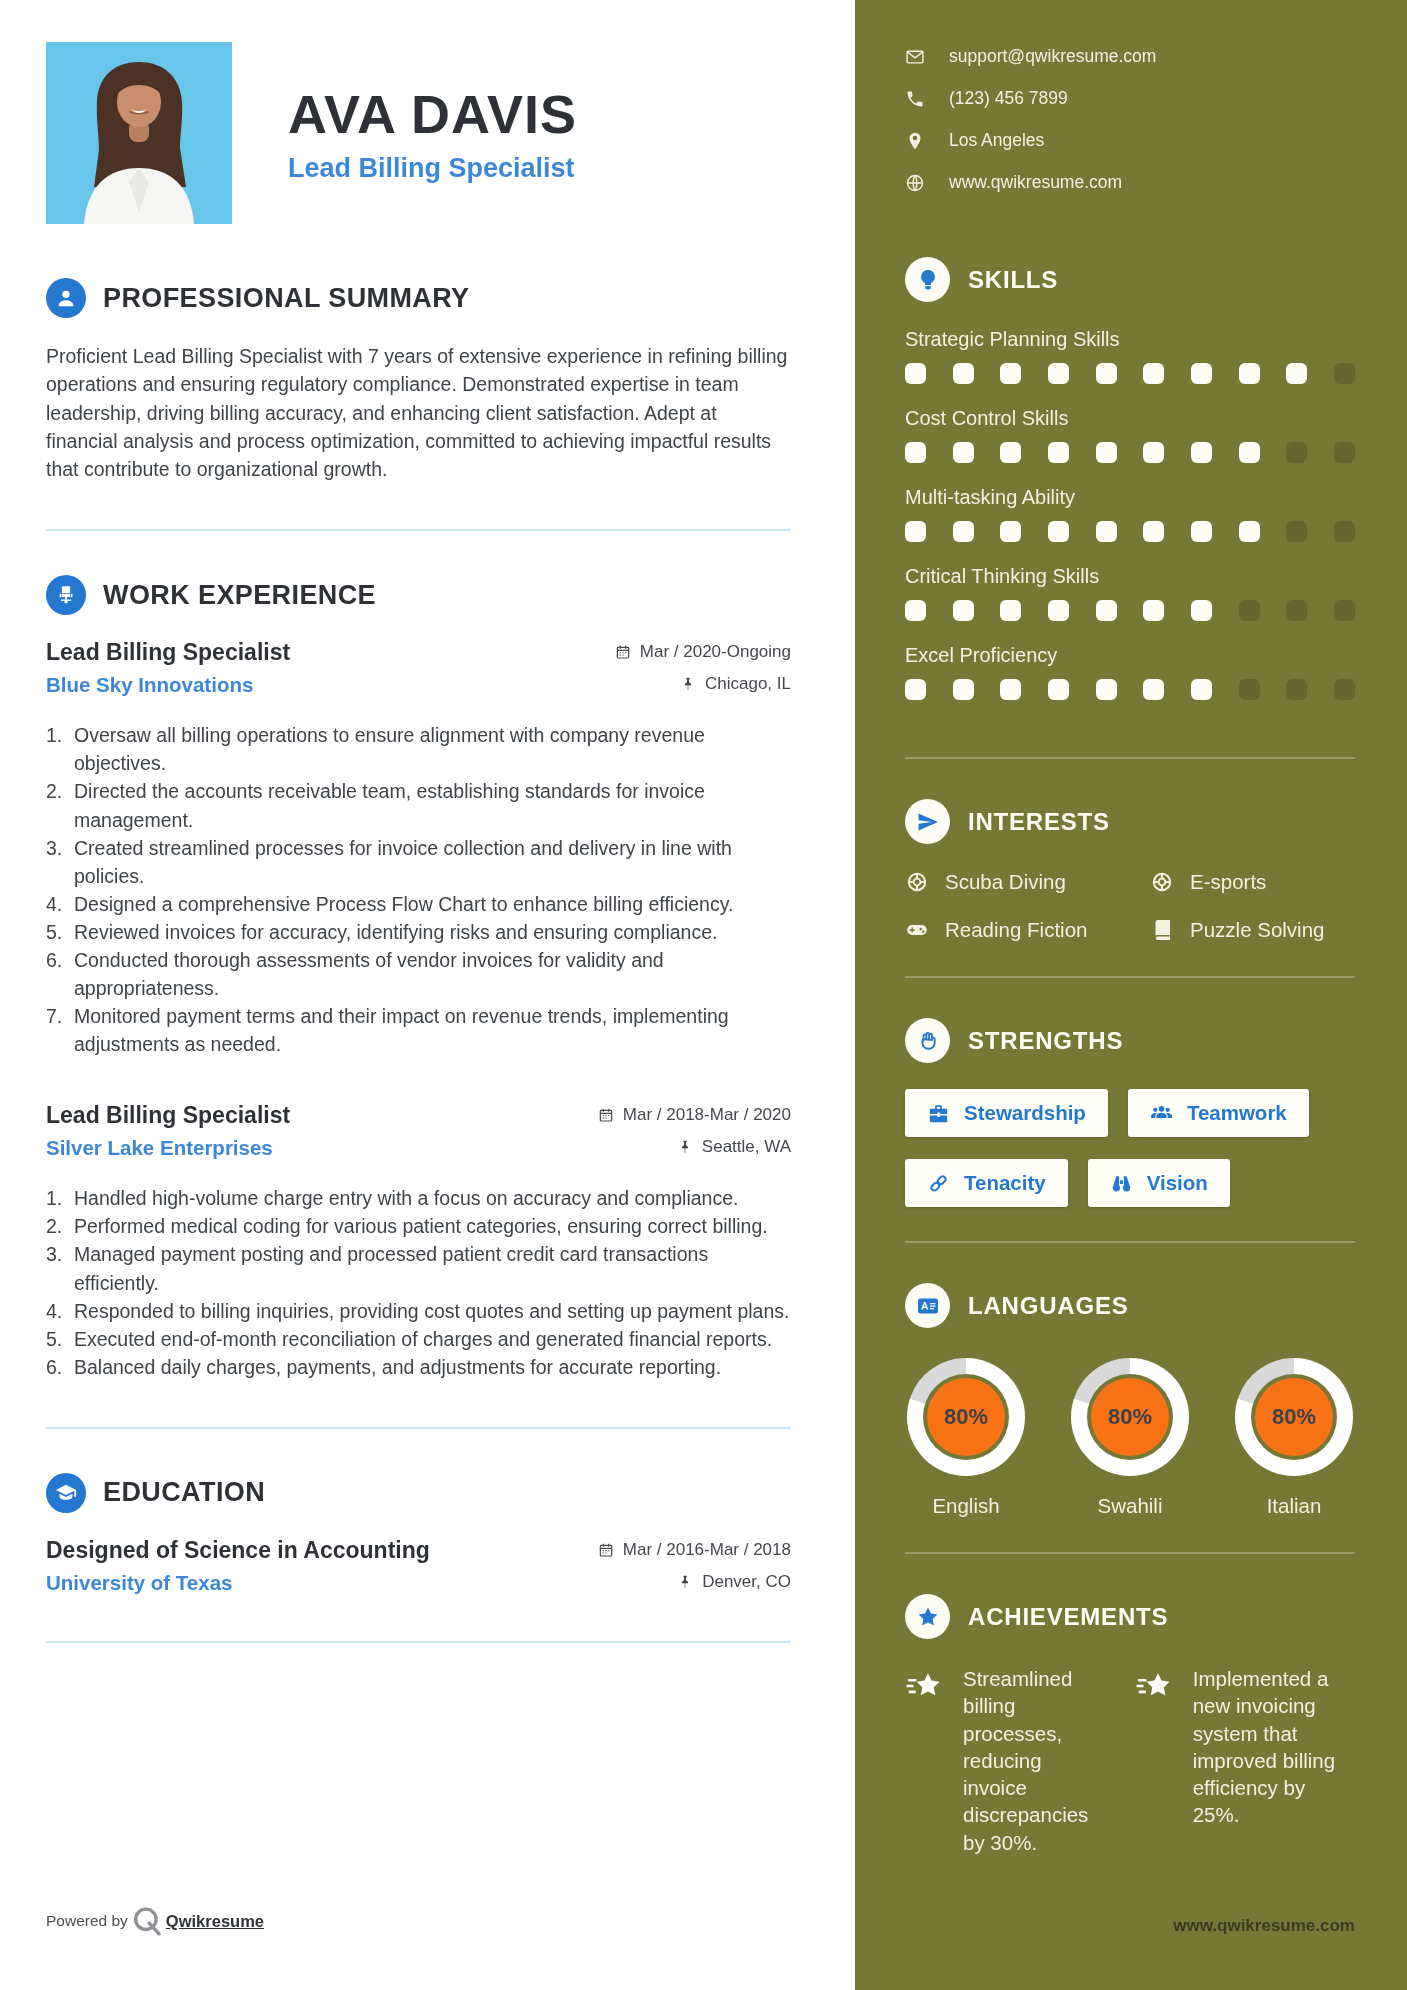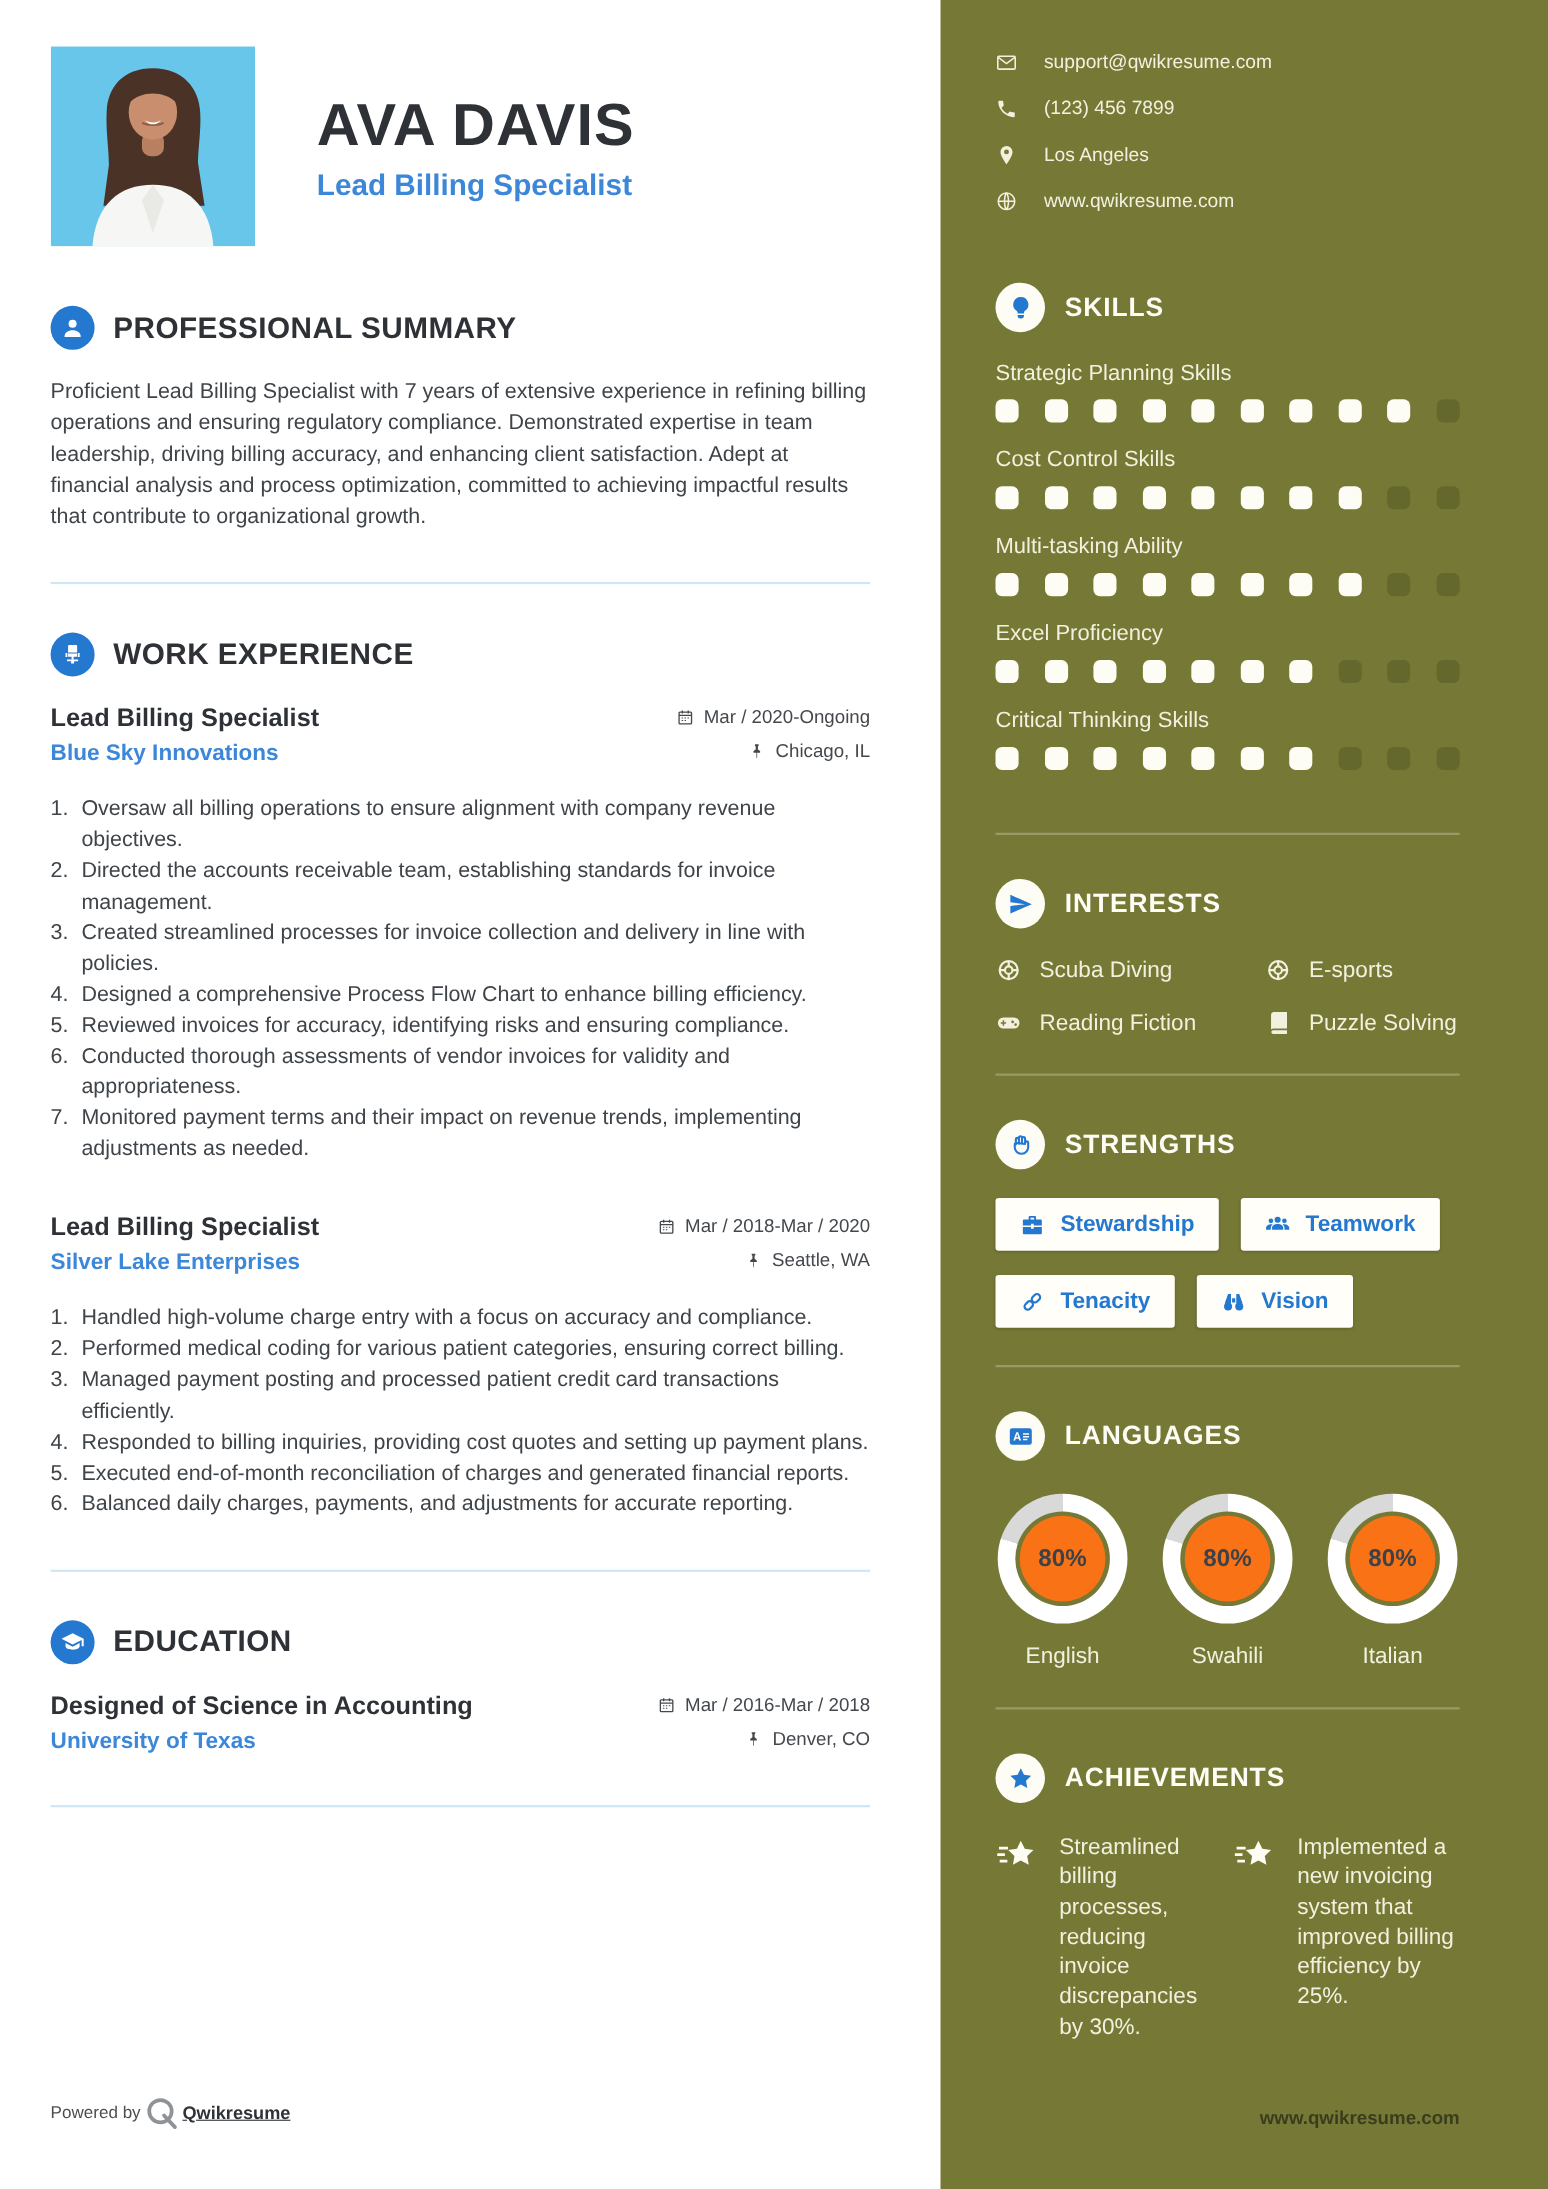--- a/index.html
+++ b/index.html
@@ -43,21 +43,21 @@
   .jbullets li::before{content:counter(li) ". ";position:absolute;left:0;color:var(--body)}
   .edu-note{margin:22px 0 0;font-size:19.5px;line-height:1.45;color:var(--body)}
 
   .lfooter{margin-top:auto;display:flex;align-items:center;gap:2px;font-size:15.5px;color:#4a4e53}
   .qlogo{width:34px;height:34px;display:inline-flex}
   .qlogo svg{width:100%;height:100%}
   .brand{font-size:16.5px;font-weight:700;color:#2f3338;text-decoration:underline;cursor:pointer}
 
   
   .sidebar{flex:1;background:var(--olive);color:var(--cream);display:flex;flex-direction:column;
-           padding:46px 80px 54px 50px}
+           padding:46px 52px 54px 50px}
   .contact{display:flex;flex-direction:column;gap:21px;margin-bottom:64px}
   .crow{display:flex;align-items:center;gap:24px;font-size:17.5px;color:#f2f1df}
   .ci{display:inline-flex;flex:none}
   .ci svg{width:100%;height:100%}
   .crow .ci{width:20px;height:20px}
 
   .shead{display:flex;align-items:center;gap:18px;margin-bottom:26px}
   .wcirc{width:45px;height:45px;border-radius:50%;background:#fdfdf6;color:var(--accent);
          display:flex;align-items:center;justify-content:center;flex:none}
   .wcirc svg{width:24px;height:24px}
@@ -368,36 +368,36 @@
               <div class="sq filled"></div>
               <div class="sq filled"></div>
               <div class="sq filled"></div>
               <div class="sq filled"></div>
               <div class="sq filled"></div>
               <div class="sq"></div>
               <div class="sq"></div>
             </div>
           </div>
           <div class="skill">
+            <div class="skill-label">Critical Thinking Skills</div>
+            <div class="squares">
+              <div class="sq filled"></div>
+              <div class="sq filled"></div>
+              <div class="sq filled"></div>
+              <div class="sq filled"></div>
+              <div class="sq filled"></div>
+              <div class="sq filled"></div>
+              <div class="sq filled"></div>
+              <div class="sq"></div>
+              <div class="sq"></div>
+              <div class="sq"></div>
+            </div>
+          </div>
+          <div class="skill">
             <div class="skill-label">Excel Proficiency</div>
-            <div class="squares">
-              <div class="sq filled"></div>
-              <div class="sq filled"></div>
-              <div class="sq filled"></div>
-              <div class="sq filled"></div>
-              <div class="sq filled"></div>
-              <div class="sq filled"></div>
-              <div class="sq filled"></div>
-              <div class="sq"></div>
-              <div class="sq"></div>
-              <div class="sq"></div>
-            </div>
-          </div>
-          <div class="skill">
-            <div class="skill-label">Critical Thinking Skills</div>
             <div class="squares">
               <div class="sq filled"></div>
               <div class="sq filled"></div>
               <div class="sq filled"></div>
               <div class="sq filled"></div>
               <div class="sq filled"></div>
               <div class="sq filled"></div>
               <div class="sq filled"></div>
               <div class="sq"></div>
               <div class="sq"></div>

